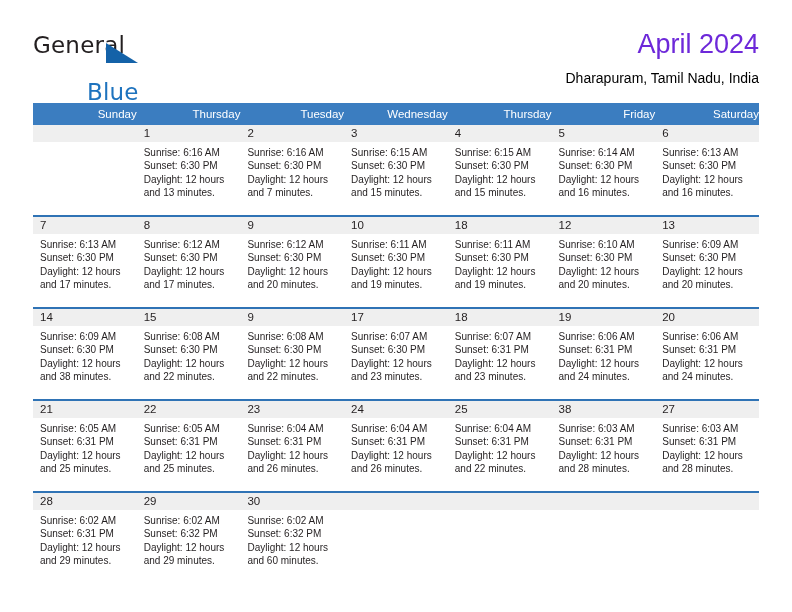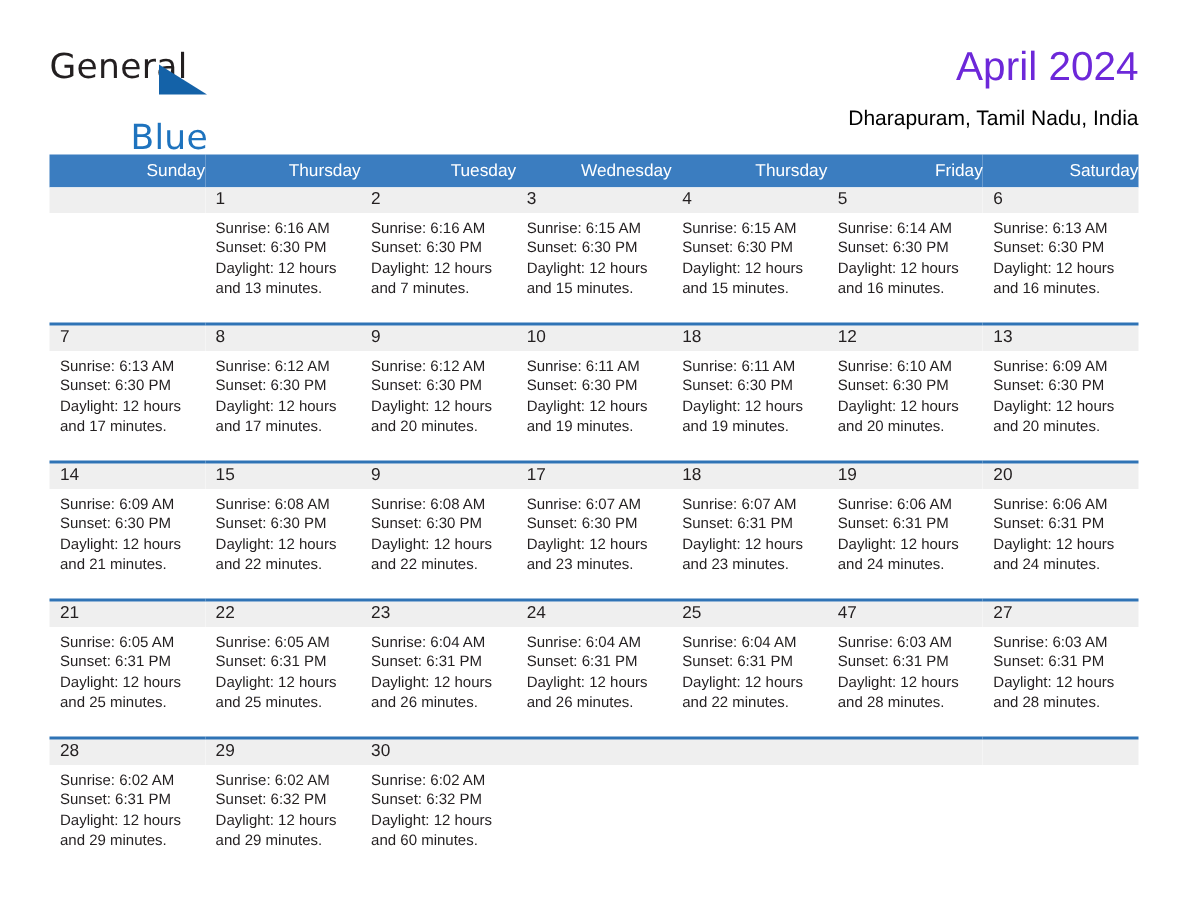--- a/index.html
+++ b/index.html
@@ -337,21 +337,21 @@
           </td>
         </tr>
         <tr class="week-row">
           <td>
             <div class="daycell">
               <div class="daynum">14</div>
               <div class="details">
                 <div>Sunrise: 6:09 AM</div>
                 <div>Sunset: 6:30 PM</div>
                 <div>Daylight: 12 hours</div>
-                <div>and 21 minutes.</div>
+                <div>and 38 minutes.</div>
               </div>
             </div>
           </td>
           <td>
             <div class="daycell">
               <div class="daynum">15</div>
               <div class="details">
                 <div>Sunrise: 6:08 AM</div>
                 <div>Sunset: 6:30 PM</div>
                 <div>Daylight: 12 hours</div>
@@ -466,21 +466,21 @@
               <div class="details">
                 <div>Sunrise: 6:04 AM</div>
                 <div>Sunset: 6:31 PM</div>
                 <div>Daylight: 12 hours</div>
                 <div>and 22 minutes.</div>
               </div>
             </div>
           </td>
           <td>
             <div class="daycell">
-              <div class="daynum">47</div>
+              <div class="daynum">38</div>
               <div class="details">
                 <div>Sunrise: 6:03 AM</div>
                 <div>Sunset: 6:31 PM</div>
                 <div>Daylight: 12 hours</div>
                 <div>and 28 minutes.</div>
               </div>
             </div>
           </td>
           <td>
             <div class="daycell">

